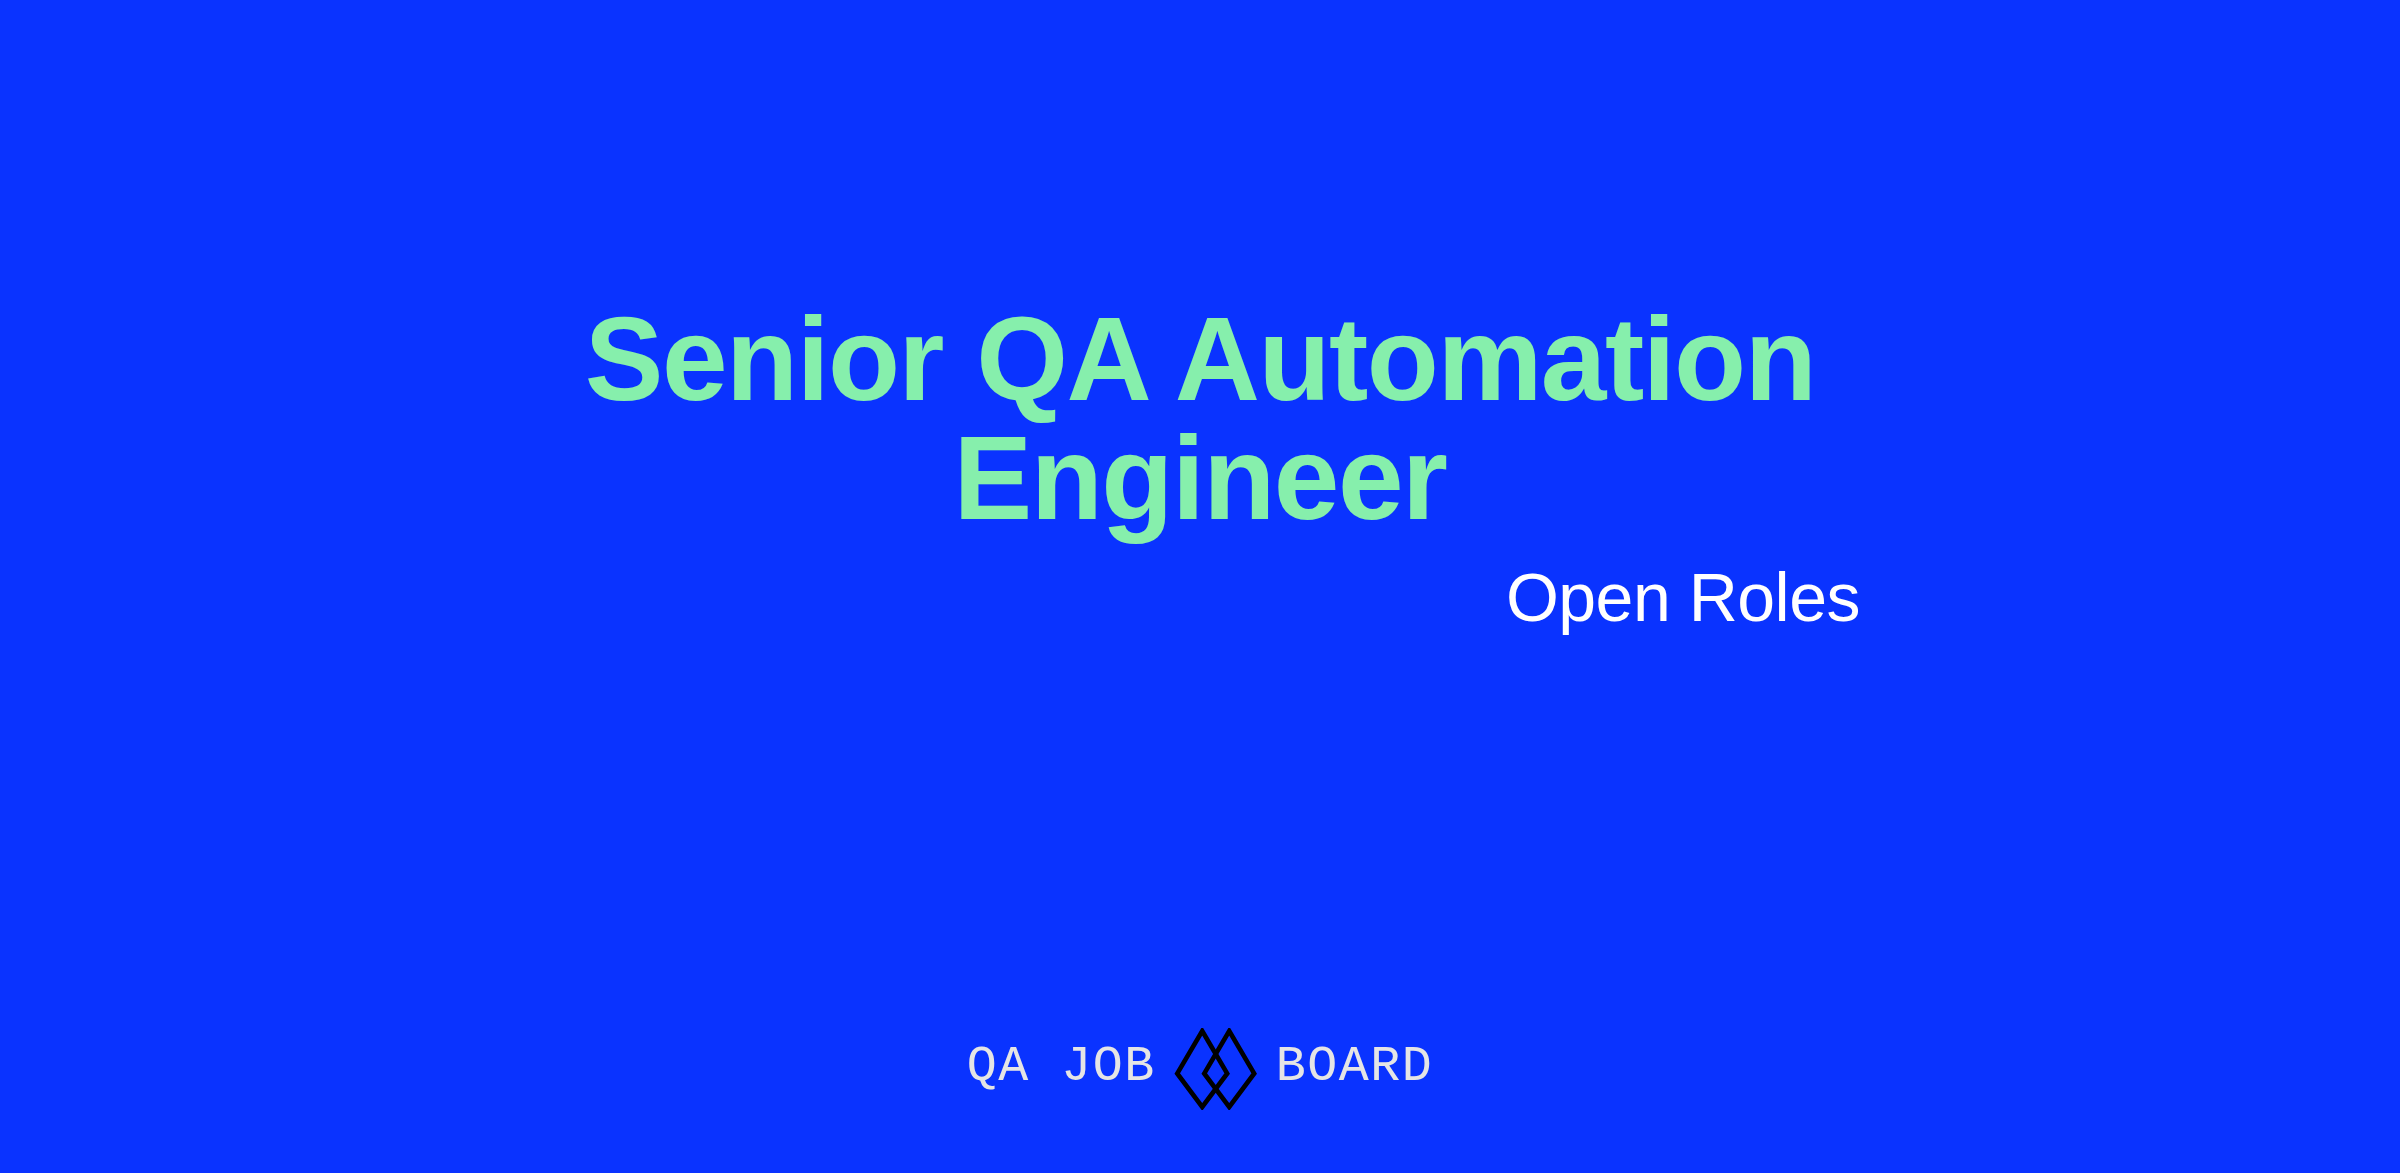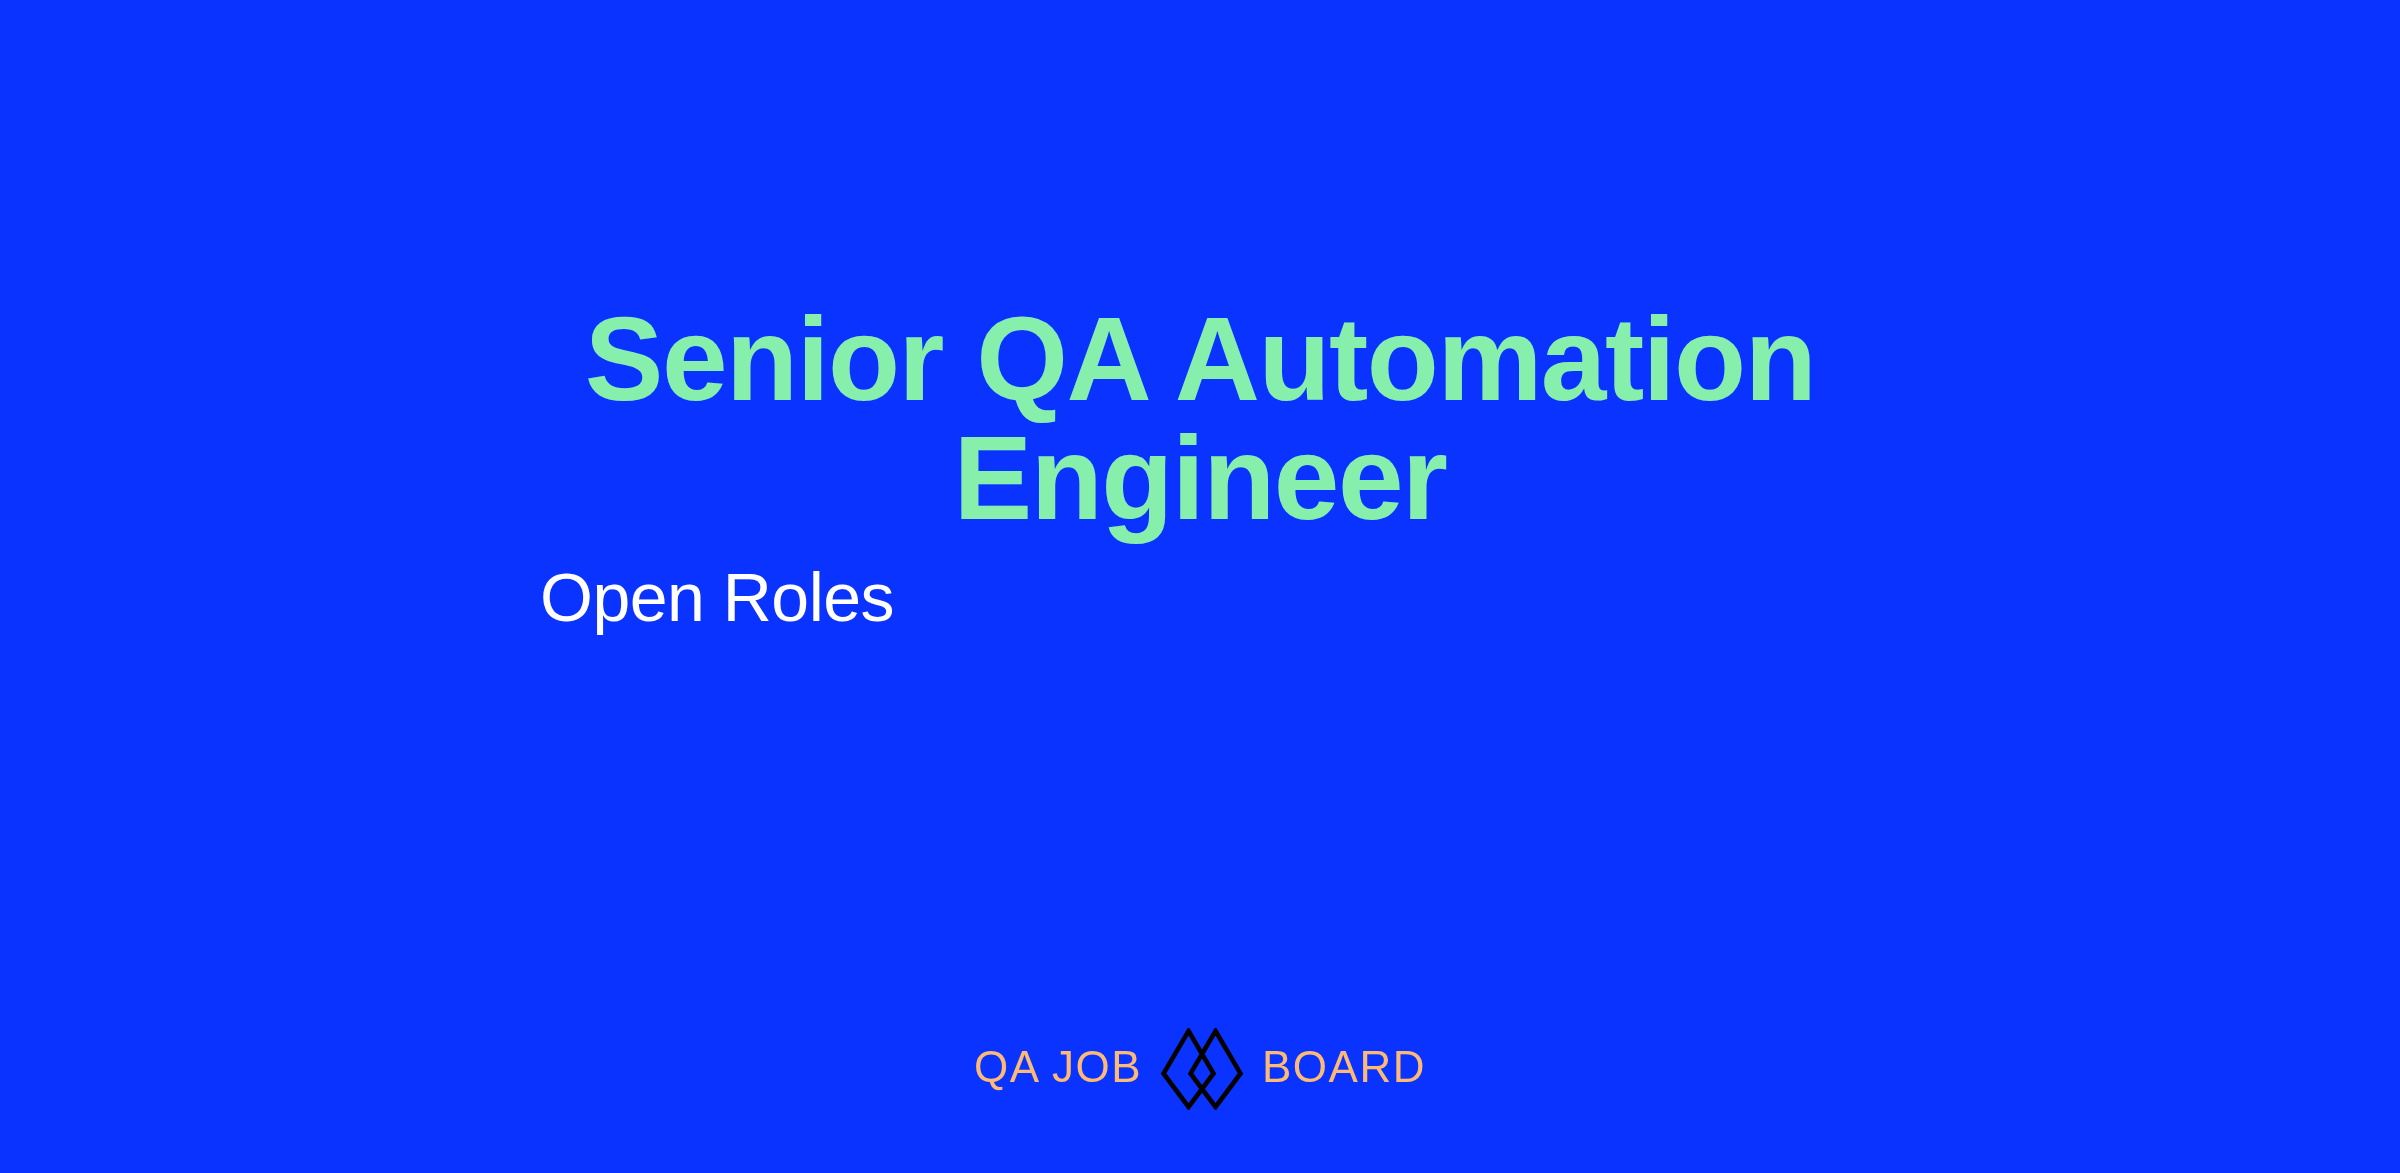--- a/index.html
+++ b/index.html
@@ -59,46 +59,47 @@
   }
 
   .subhead {
     margin: 0;
     margin-top: 22px;
     color: #ffffff;
     font-size: 68px;
     line-height: 1.1;
     font-weight: 400;
     letter-spacing: -0.5px;
-    text-align: left;
+    text-align: right;
   }
 
   
   .logo-lockup {
     position: absolute;
     left: 50%;
     transform: translateX(-50%);
     top: 1028px;
     display: flex;
     flex-direction: row;
     align-items: center;
     justify-content: center;
     gap: 18px;
   }
 
   .logo-word {
-    color: #fdba74;
-    font-size: 44px;
+    color: #e5e5e5;
+    font-size: 50px;
     font-weight: 400;
     letter-spacing: 1.5px;
     line-height: 1;
     white-space: nowrap;
     display: block;
     
     padding-bottom: 4px;
+    font-family: Liberation Mono, monospace;
   }
 
   .logo-mark {
     width: 84px;
     height: 82px;
     display: block;
     flex: 0 0 auto;
   }
   .logo-mark svg {
     display: block;

